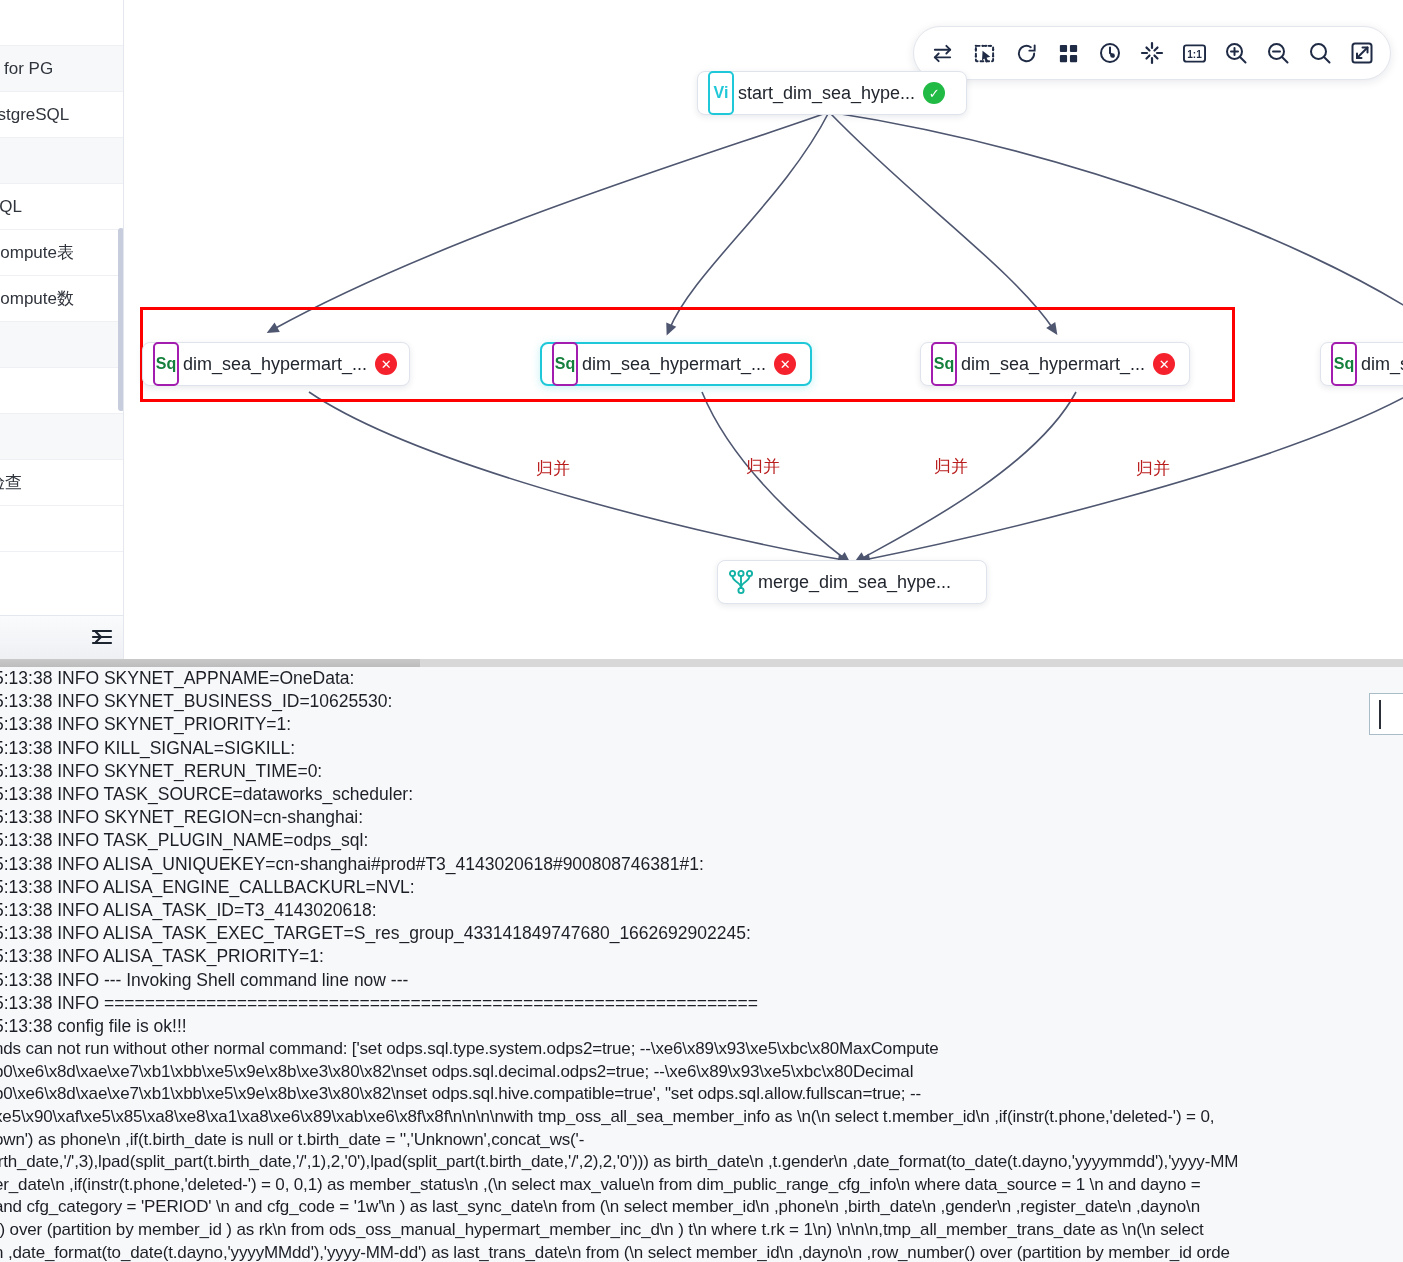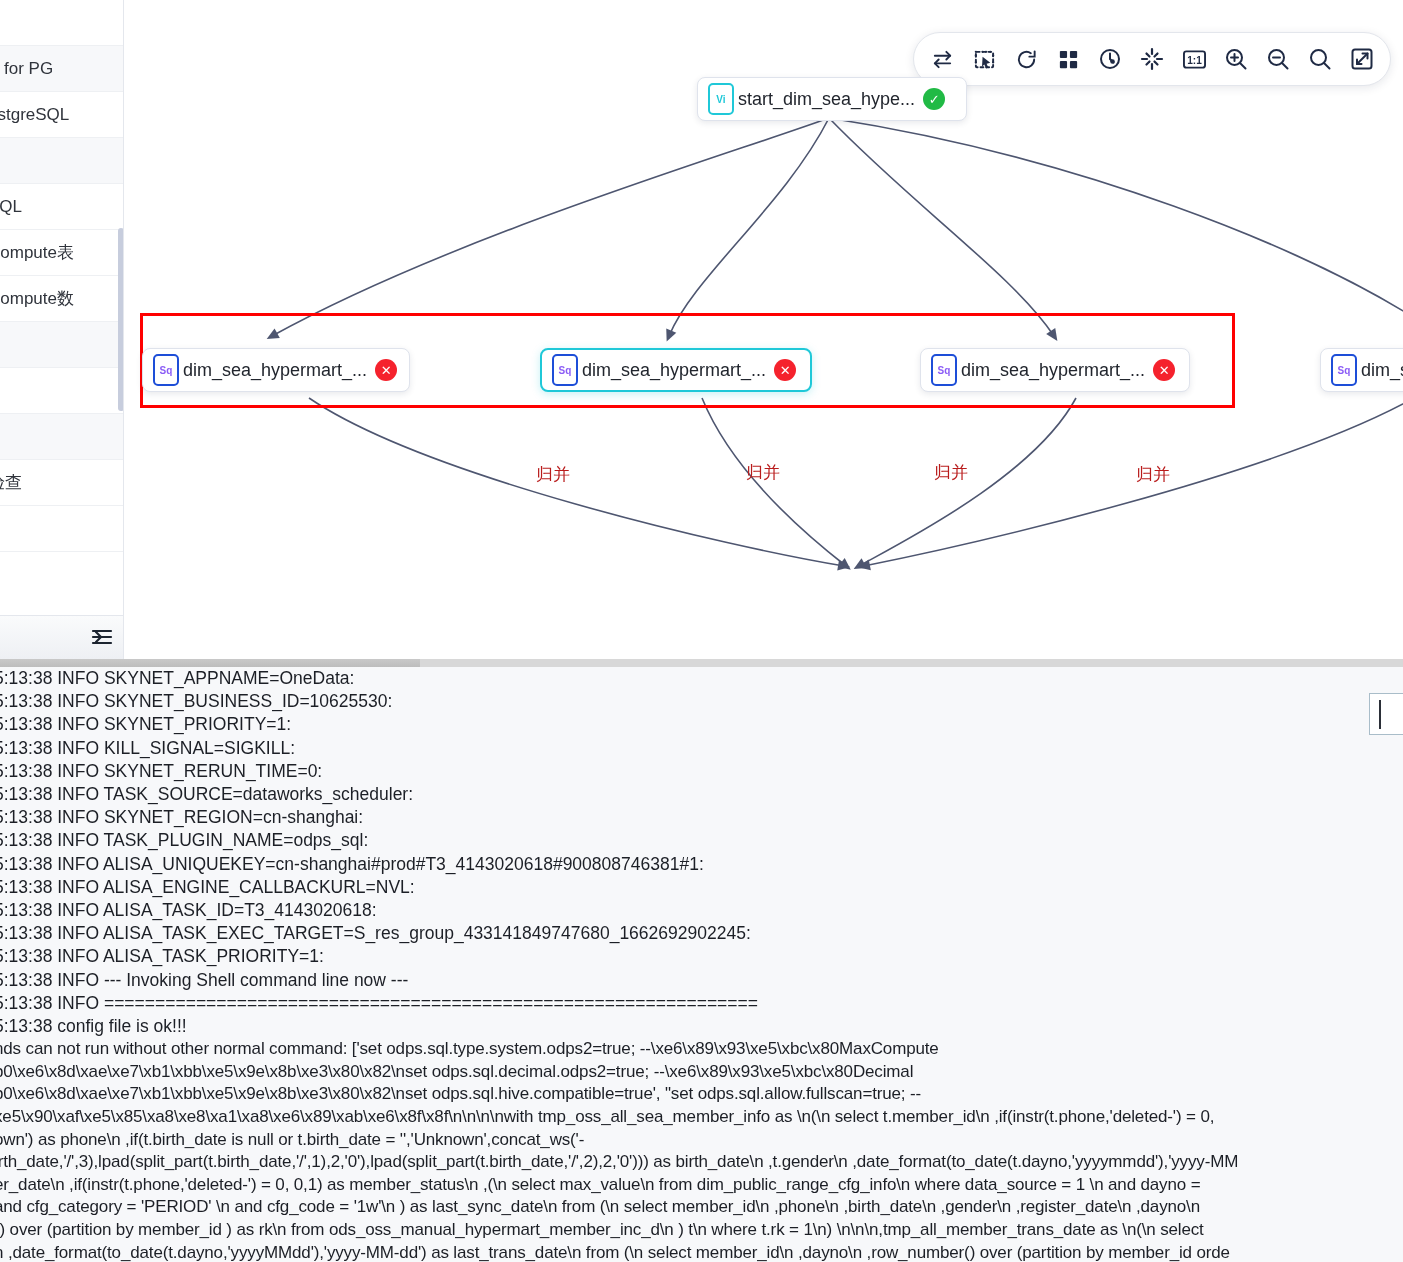--- a/index.html
+++ b/index.html
@@ -34,21 +34,21 @@
     position:absolute;left:0;bottom:0;width:124px;height:44px;
     background:linear-gradient(#fafbfc,#eef0f4);
     border-top:1px solid #e4e7ed;box-sizing:border-box;
   }
   #collapse-icon{
     position:absolute;right:10px;top:10px;width:24px;height:22px;
   }
 
   
   #canvas{
-    position:absolute;left:124px;top:6px;right:0;height:659px;
+    position:absolute;left:124px;top:0;right:0;height:659px;
     background:#ffffff;overflow:hidden;
   }
   #edges{position:absolute;left:0;top:0;width:1279px;height:659px;}
 
   
   #toolbar{
     position:absolute;right:12px;top:26px;height:54px;
     background:#ffffff;border:1px solid #e3e6ec;border-radius:27px;
     box-shadow:0 2px 10px rgba(20,30,60,.10);
     display:flex;align-items:center;padding:0 14px;gap:14px;
@@ -63,27 +63,27 @@
   
   .node{
     position:absolute;height:44px;background:#ffffff;
     border:1px solid #dfe3ec;border-radius:8px;
     box-shadow:0 2px 6px rgba(30,40,70,.10);
     display:flex;align-items:center;padding:0 10px;
     box-sizing:border-box;white-space:nowrap;
   }
   .node.selected{border:2px solid #1fc8d8;box-shadow:0 2px 8px rgba(31,200,216,.25);}
   .badge{
-    width:26px;height:32px;border-radius:5px;
+    width:26px;height:44px;border-radius:5px;
     display:flex;align-items:center;justify-content:center;
-    font-size:10px;font-weight:600;flex:none;margin-right:4px;
+    font-size:16px;font-weight:600;flex:none;margin-right:4px;
     box-sizing:border-box;
   }
   .badge.vi{border:2px solid #1fc8d8;color:#1fc8d8;}
-  .badge.sq{border:2px solid #1d4ed8;color:#8b5cf6;}
+  .badge.sq{border:2px solid #a21caf;color:#15803d;}
   .badge.merge{border:none;color:#12b2a6;}
   .node-label{
     font-size:18px;color:#22262e;flex:none;
     overflow:hidden;
     text-align:right;
   }
   .status{
     width:22px;height:22px;border-radius:50%;flex:none;margin-left:8px;
     display:flex;align-items:center;justify-content:center;
     color:#fff;font-size:13px;font-weight:700;
@@ -315,20 +315,34 @@
     <div class="badge sq">Sq</div>
     <div class="node-label">dim_sea_hypermart_...</div>
     <div class="status err">✕</div>
   </div>
 
   <div class="node" style="left:1196px;top:342px;width:270px;">
     <div class="badge sq">Sq</div>
     <div class="node-label">dim_s</div>
   </div>
 
+  <div class="node" style="left:593px;top:560px;width:270px;">
+    <div class="badge merge">
+      <svg viewBox="0 0 26 26" width="26" height="26" fill="none" stroke="#12b2a6" stroke-width="1.9">
+        <circle cx="4.5" cy="4.5" r="2.6"></circle>
+        <circle cx="13" cy="4.5" r="2.6"></circle>
+        <circle cx="21.5" cy="4.5" r="2.6"></circle>
+        <circle cx="13" cy="21.5" r="2.6"></circle>
+        <path d="M4.5 7.1 C4.5 13 13 13 13 18.9" stroke-linecap="round"></path>
+        <path d="M21.5 7.1 C21.5 13 13 13 13 18.9" stroke-linecap="round"></path>
+        <path d="M13 7.1 V18.9" stroke-linecap="round"></path>
+      </svg>
+    </div>
+    <div class="node-label">merge_dim_sea_hype...</div>
+  </div>
 
   <div class="edge-label" style="left:412px;top:457px;">归并</div>
   <div class="edge-label" style="left:622px;top:455px;">归并</div>
   <div class="edge-label" style="left:810px;top:455px;">归并</div>
   <div class="edge-label" style="left:1012px;top:457px;">归并</div>
 </div>
 
 <div id="log-panel">
   <div id="log-topbar">
     <div class="seg" style="left:420px;width:983px;"></div>

